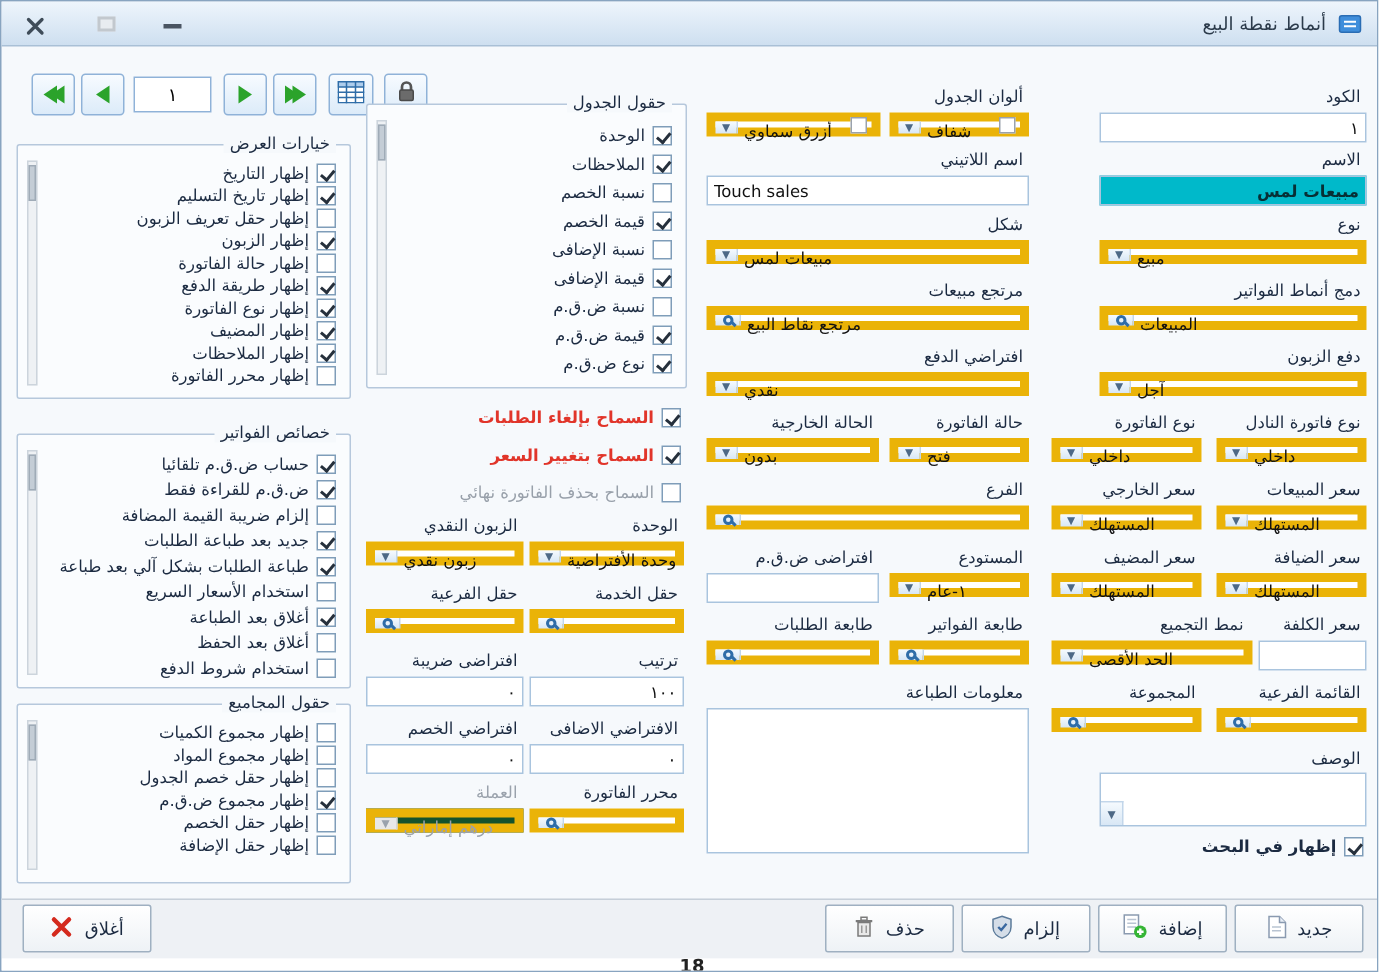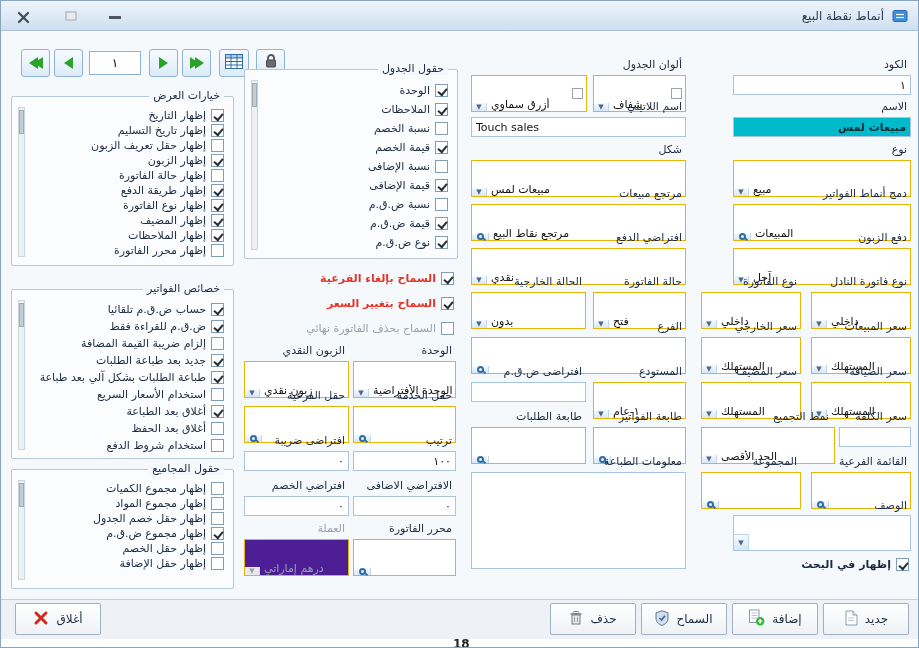--- a/index.html
+++ b/index.html
@@ -14,29 +14,29 @@
 .tbtn{position:absolute;width:29px;height:28px;background:linear-gradient(#f7fbff,#dcebf9);border:1px solid #8fb2d8;border-radius:3px;display:flex;align-items:center;justify-content:center;cursor:pointer}
 .navinput{position:absolute;left:88px;top:50px;width:52px;height:24px;border:1px solid #8fb2d8;background:#fff;text-align:center;font:12px "DejaVu Sans",sans-serif}
 .tri-l{width:0;height:0;border-top:6px solid transparent;border-bottom:6px solid transparent;border-right:9px solid #2ba32b}
 .tri-r{width:0;height:0;border-top:6px solid transparent;border-bottom:6px solid transparent;border-left:9px solid #2ba32b}
 .ov{margin-left:-4px}
 .lbl{position:absolute;font-size:11px;color:#1b2a41;white-space:nowrap;direction:rtl}
 .lbl.gray{color:#9aa2ac}
 .input{position:absolute;height:20px;background:#fff;border:1px solid #a9c4de;font:11px "DejaVu Sans",sans-serif;padding:0 4px;direction:rtl;text-align:right;color:#111}
 .input.ltr{direction:ltr;text-align:left}
 .name-hl{background:#00b9ca;font-weight:bold;color:#072f35}
-.fieldbox{position:absolute;height:37px;background:#fff;border:1px solid #eab308;display:flex;direction:ltr;align-items:flex-end}
+.fieldbox{position:absolute;height:16px;background:#fff;border:6px solid #eab308;display:flex;direction:ltr;align-items:flex-start}
 .dd{width:15px;display:flex;align-items:center;justify-content:center;background:linear-gradient(#f5fafe,#d8e7f5);border-right:1px solid #c2d6ea;color:#4d6986;cursor:pointer}
 .dd::after{content:"▼";font-size:7px}
 .sbtn{width:17px;display:flex;align-items:center;justify-content:center;background:linear-gradient(#f5fafe,#d8e7f5);border-right:1px solid #c2d6ea;cursor:pointer}
 .mag{width:7px;height:7px;border:2px solid #2f6da8;border-radius:50%;position:relative;display:block}
 .mag::after{content:"";position:absolute;width:4px;height:2px;background:#2f6da8;right:-4px;bottom:-2px;transform:rotate(45deg)}
 .ctext{flex:1;display:flex;align-items:center;justify-content:flex-end;padding:0 4px;font-size:11px;direction:rtl;color:#111;overflow:hidden;white-space:nowrap}
 .swatch{width:11px;height:11px;background:#fff;border:1px solid #9aa2ac;align-self:center;margin-right:3px}
-.disabled{background:#4c1d95}
+.disabled{background:#14532d}
 .disabled .ctext{color:#9aa2ac}
 .disabled .dd{background:#e8e8e8;border-right-color:#d5d5d5;color:#9aa2ac}
 .descbox{position:absolute;background:#fff;border:1px solid #a9c4de}
 .descdd{position:absolute;left:0;bottom:0;width:15px;height:16px;display:flex;align-items:center;justify-content:center;background:linear-gradient(#f5fafe,#d8e7f5);border-right:1px solid #c2d6ea;border-top:1px solid #c2d6ea;color:#4d6986;cursor:pointer}
 .descdd::after{content:"▼";font-size:7px}
 .textarea{position:absolute;background:#fff;border:1px solid #a9c4de}
 .grp{position:absolute;border:1px solid #b6c8dc;border-radius:2px;background:#fafcfe}
 .grptitle{position:absolute;top:-8px;right:9px;background:#f6f9fc;padding:0 4px;font-size:11px;color:#1b2a41;direction:rtl;white-space:nowrap}
 .scrollv{position:absolute;left:6px;top:10px;bottom:8px;width:7px;background:#eef1f4;border:1px solid #ccd4dc}
 .scrollv .thumb{position:absolute;top:2px;left:0;right:0;height:24px;background:#c4cdd6;border:1px solid #9fabb7}
@@ -326,21 +326,21 @@
 
         <div class="row">
           <span class="cb on"></span>
           <span>نوع ض.ق.م</span>
         </div>
       </div>
   </div>
 
   <div class="chkrow" style="right:464px;top:271px">
     <span class="cb on"></span>
-    <span class="red">السماح بإلغاء الفرعية</span>
+    <span class="red">السماح بإلغاء الطلبات</span>
   </div>
   <div class="chkrow" style="right:464px;top:296px">
     <span class="cb on"></span>
     <span class="red">السماح بتغيير السعر</span>
   </div>
   <div class="chkrow" style="right:464px;top:321px">
     <span class="cb"></span>
     <span class="grayt">السماح بحذف الفاتورة نهائي</span>
   </div>
 
@@ -562,21 +562,21 @@
           <line x1="5.5" y1="7" x2="5.5" y2="12" stroke="#9a9a9a"></line>
           <line x1="8.5" y1="7" x2="8.5" y2="12" stroke="#9a9a9a"></line>
         </svg></span>
     <span>حذف</span>
   </div>
   <div class="bbtn" style="left:640px">
     <span><svg width="14" height="16" viewBox="0 0 14 16">
           <path d="M7 0.8 L13 2.8 V8 C13 12 10 14.5 7 15.4 C4 14.5 1 12 1 8 V2.8 Z" fill="#d4dde8" stroke="#5b7a9a"></path>
           <path d="M4.5 8 l2 2 l3.5 -4.2" fill="none" stroke="#3a68a0" stroke-width="1.6"></path>
         </svg></span>
-    <span>السماح</span>
+    <span>إلزام</span>
   </div>
   <div class="bbtn" style="left:731px">
     <span><svg width="17" height="17" viewBox="0 0 17 17">
           <rect x="1.5" y="1" width="9.5" height="12.5" fill="#fff" stroke="#8a9ab0"></rect>
           <line x1="3.5" y1="4" x2="9.5" y2="4" stroke="#b9c4d2"></line>
           <line x1="3.5" y1="6.5" x2="9.5" y2="6.5" stroke="#b9c4d2"></line>
           <line x1="3.5" y1="9" x2="9.5" y2="9" stroke="#b9c4d2"></line>
           <circle cx="12.2" cy="12.2" r="4.2" fill="#35b535"></circle>
           <path d="M12.2 10 v4.4 M10 12.2 h4.4" stroke="#fff" stroke-width="1.6"></path>
         </svg></span>

